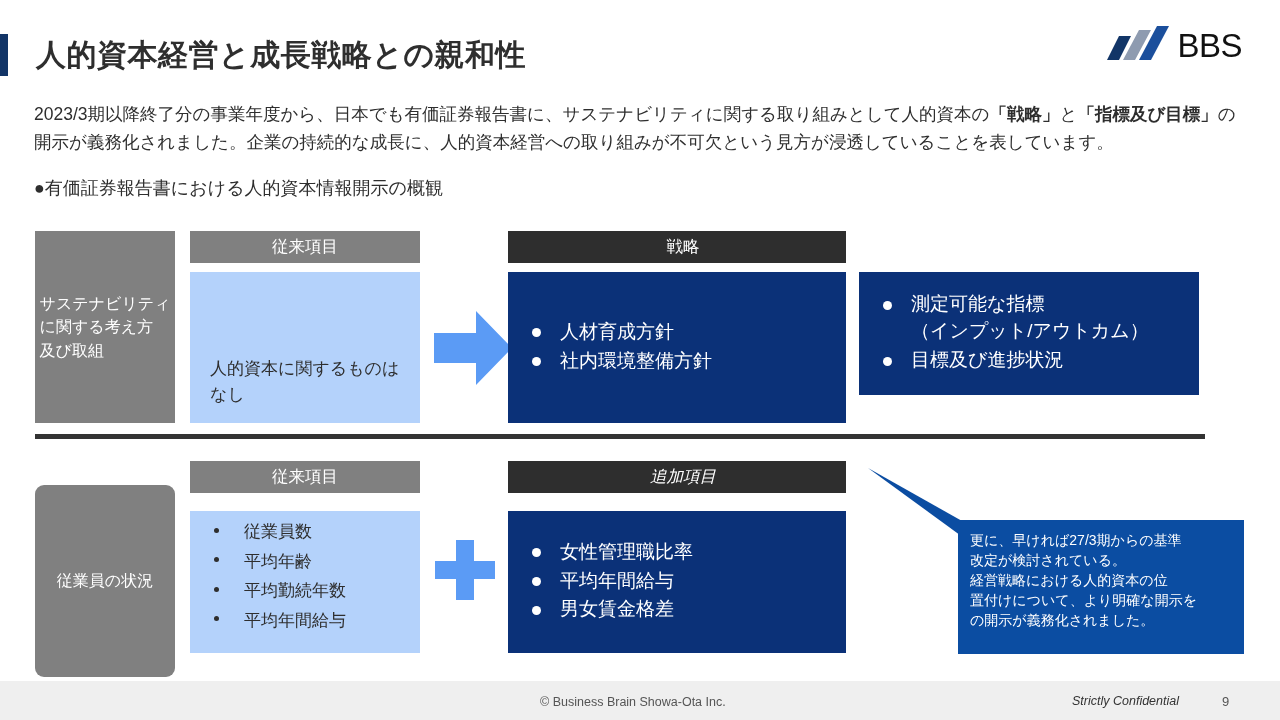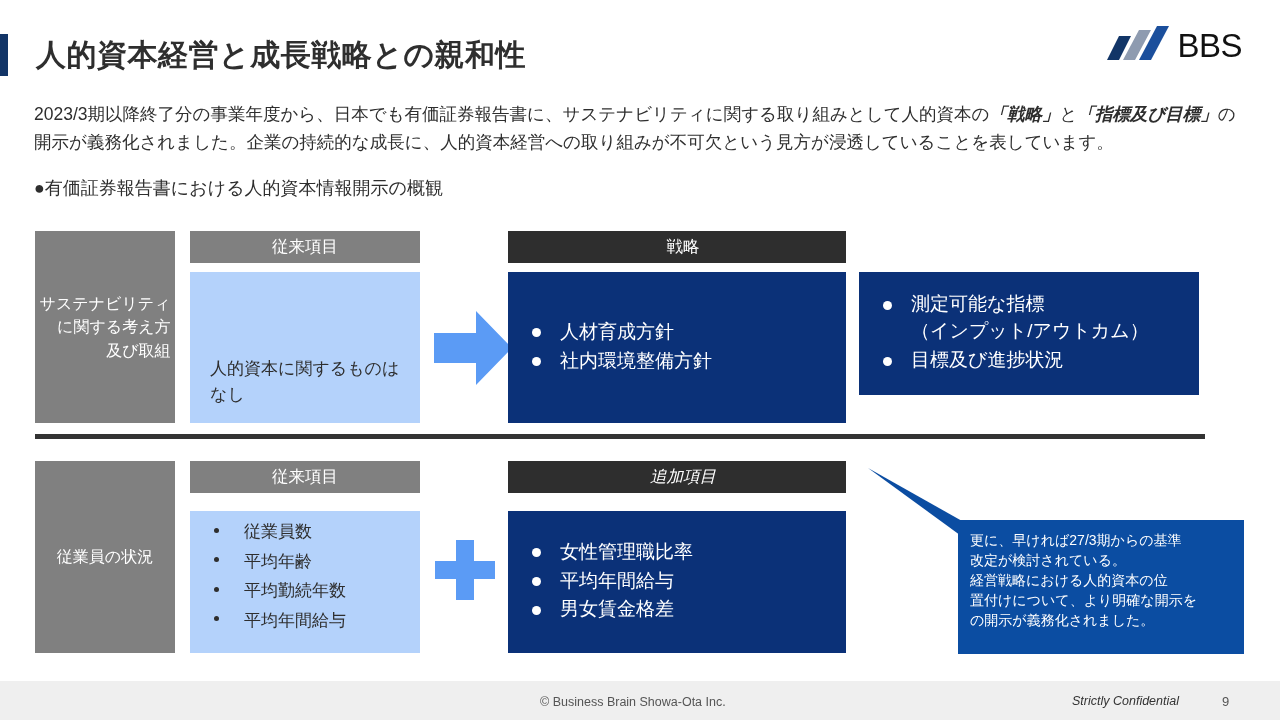--- a/index.html
+++ b/index.html
@@ -62,21 +62,21 @@
   
   .lead {
     position: absolute;
     left: 34px;
     top: 100px;
     width: 1215px;
     font-size: 17.5px;
     line-height: 1.62;
     color: #2e2e2e;
   }
-  .lead b { font-weight: bold; font-style: italic; }
+  .lead b { font-weight: bold; }
 
   
   .section-heading {
     position: absolute;
     left: 34px;
     top: 176px;
     font-size: 18px;
     color: #2e2e2e;
   }
 
@@ -84,21 +84,21 @@
   .box {
     position: absolute;
     box-sizing: border-box;
   }
   .cat-box {
     background: #808080;
     color: #ffffff;
     display: flex;
     align-items: center;
     justify-content: center;
-    text-align: right;
+    text-align: left;
     font-size: 16px;
     line-height: 1.45;
     padding: 4px;
   }
   .hdr-gray {
     background: #808080;
     color: #ffffff;
     display: flex;
     align-items: center;
     justify-content: center;
@@ -307,21 +307,21 @@
       </li>
       <li>
         <span class="dot"></span>
         <span>目標及び進捗状況</span>
       </li>
     </ul>
   </div>
 
   <div class="divider"></div>
 
-  <div class="box cat-box" style="left:35px; top:461px; width:140px; height:192px;">従業員の状況</div>
+  <div class="box cat-box" style="left:35px; top:485px; width:140px; height:192px;border-radius:9px;">従業員の状況</div>
 
   <div class="box hdr-gray" style="left:190px; top:461px; width:230px; height:32px;">従来項目</div>
 
   <div class="box body-light" style="left:190px; top:511px; width:230px; height:142px;">
     <ul class="light-list">
       <li>
         <span class="dot"></span>
         <span>従業員数</span>
       </li>
       <li>

